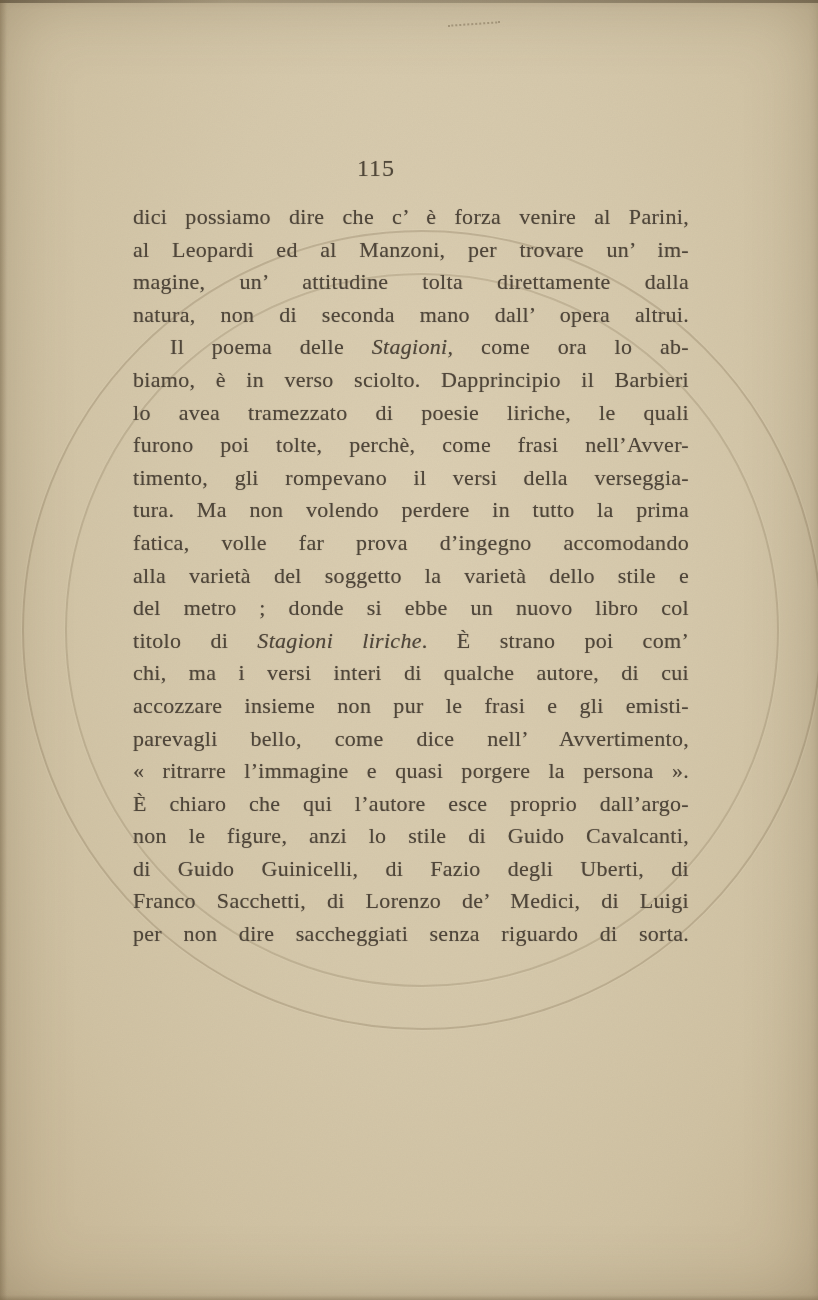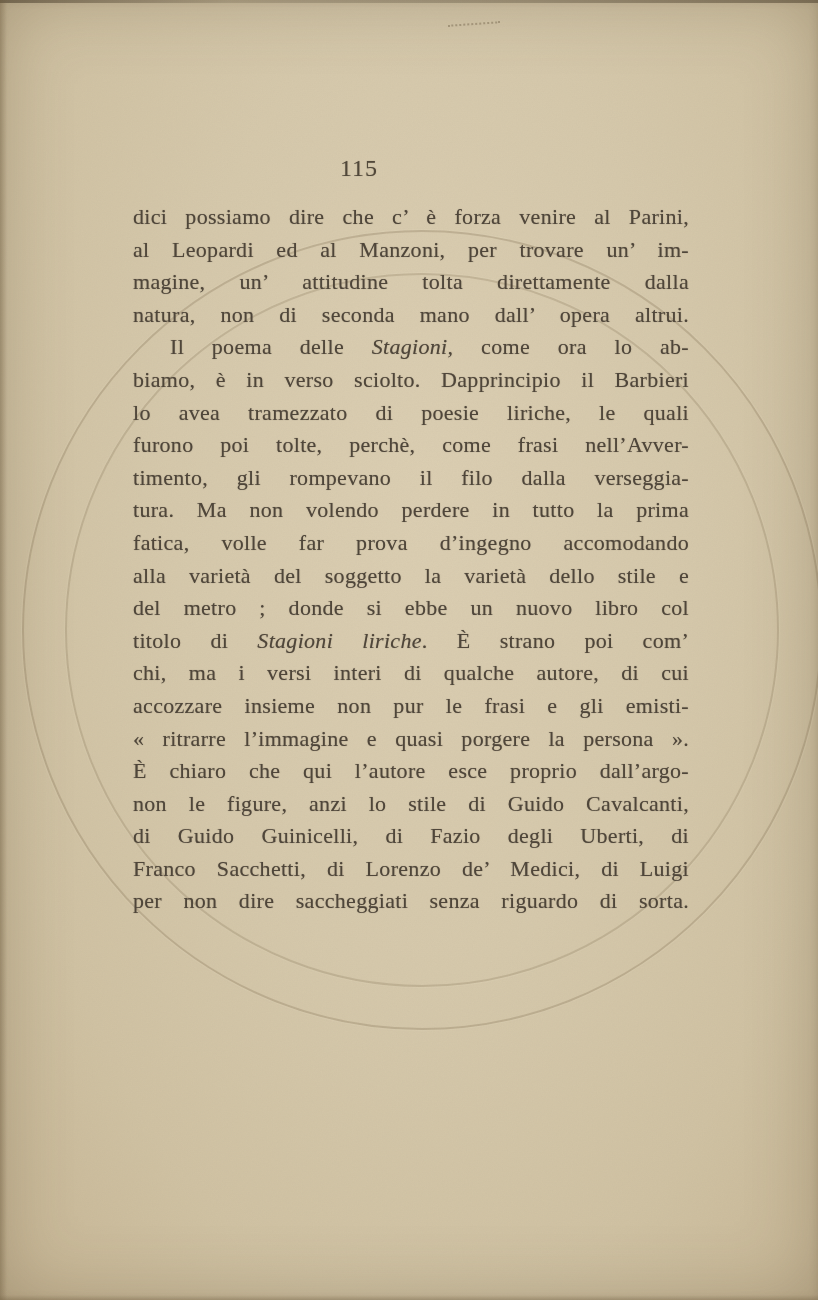--- a/index.html
+++ b/index.html
@@ -66,20 +66,21 @@
     position: absolute;
     left: 448px; top: 16px;
     width: 52px; height: 7px;
     border-bottom: 2px dotted rgba(96, 82, 58, 0.38);
     transform: rotate(-4deg);
   }
   .page-number {
     position: absolute;
     left: 340px; top: 155px;
     width: 72px;
+    text-align: center;
     font-size: 24px;
     color: #51483a;
     letter-spacing: 1px;
     text-shadow: 0 0 1px rgba(81, 72, 58, 0.45);
   }
   .text-block {
     position: absolute;
     left: 133px; top: 189px;
     width: 556px;
     font-size: 22px;
@@ -128,28 +129,29 @@
 
   <div class="text-block">
     <div class="line">dici possiamo dire che c’ è forza venire al Parini,</div>
     <div class="line">al Leopardi ed al Manzoni, per trovare un’ im-</div>
     <div class="line">magine, un’ attitudine tolta direttamente dalla</div>
     <div class="line">natura, non di seconda mano dall’ opera altrui.</div>
     <div class="line indent"><span>Il poema delle </span><span class="it">Stagioni,</span><span> come ora lo ab-</span></div>
     <div class="line">biamo, è in verso sciolto. Dapprincipio il Barbieri</div>
     <div class="line">lo avea tramezzato di poesie liriche, le quali</div>
     <div class="line">furono poi tolte, perchè, come frasi nell’Avver-</div>
-    <div class="line">timento, gli rompevano il filo dalla verseggia-</div>
+    <div class="line">timento, gli rompevano il versi della verseggia-</div>
     <div class="line">tura. Ma non volendo perdere in tutto la prima</div>
     <div class="line">fatica, volle far prova d’ingegno accomodando</div>
     <div class="line">alla varietà del soggetto la varietà dello stile e</div>
     <div class="line">del metro ; donde si ebbe un nuovo libro col</div>
     <div class="line"><span>titolo di </span><span class="it">Stagioni liriche</span><span>. È strano poi com’</span></div>
     <div class="line">chi, ma i versi interi di qualche autore, di cui</div>
     <div class="line">accozzare insieme non pur le frasi e gli emisti-</div>
+    <div class="line">parevagli bello, come dice nell’ Avvertimento,</div>
     <div class="line">« ritrarre l’immagine e quasi porgere la persona ».</div>
     <div class="line">È chiaro che qui l’autore esce proprio dall’argo-</div>
     <div class="line">non le figure, anzi lo stile di Guido Cavalcanti,</div>
     <div class="line">di Guido Guinicelli, di Fazio degli Uberti, di</div>
     <div class="line">Franco Sacchetti, di Lorenzo de’ Medici, di Luigi</div>
     <div class="line">per non dire saccheggiati senza riguardo di sorta.</div>
   </div>
 
 </div>
 

